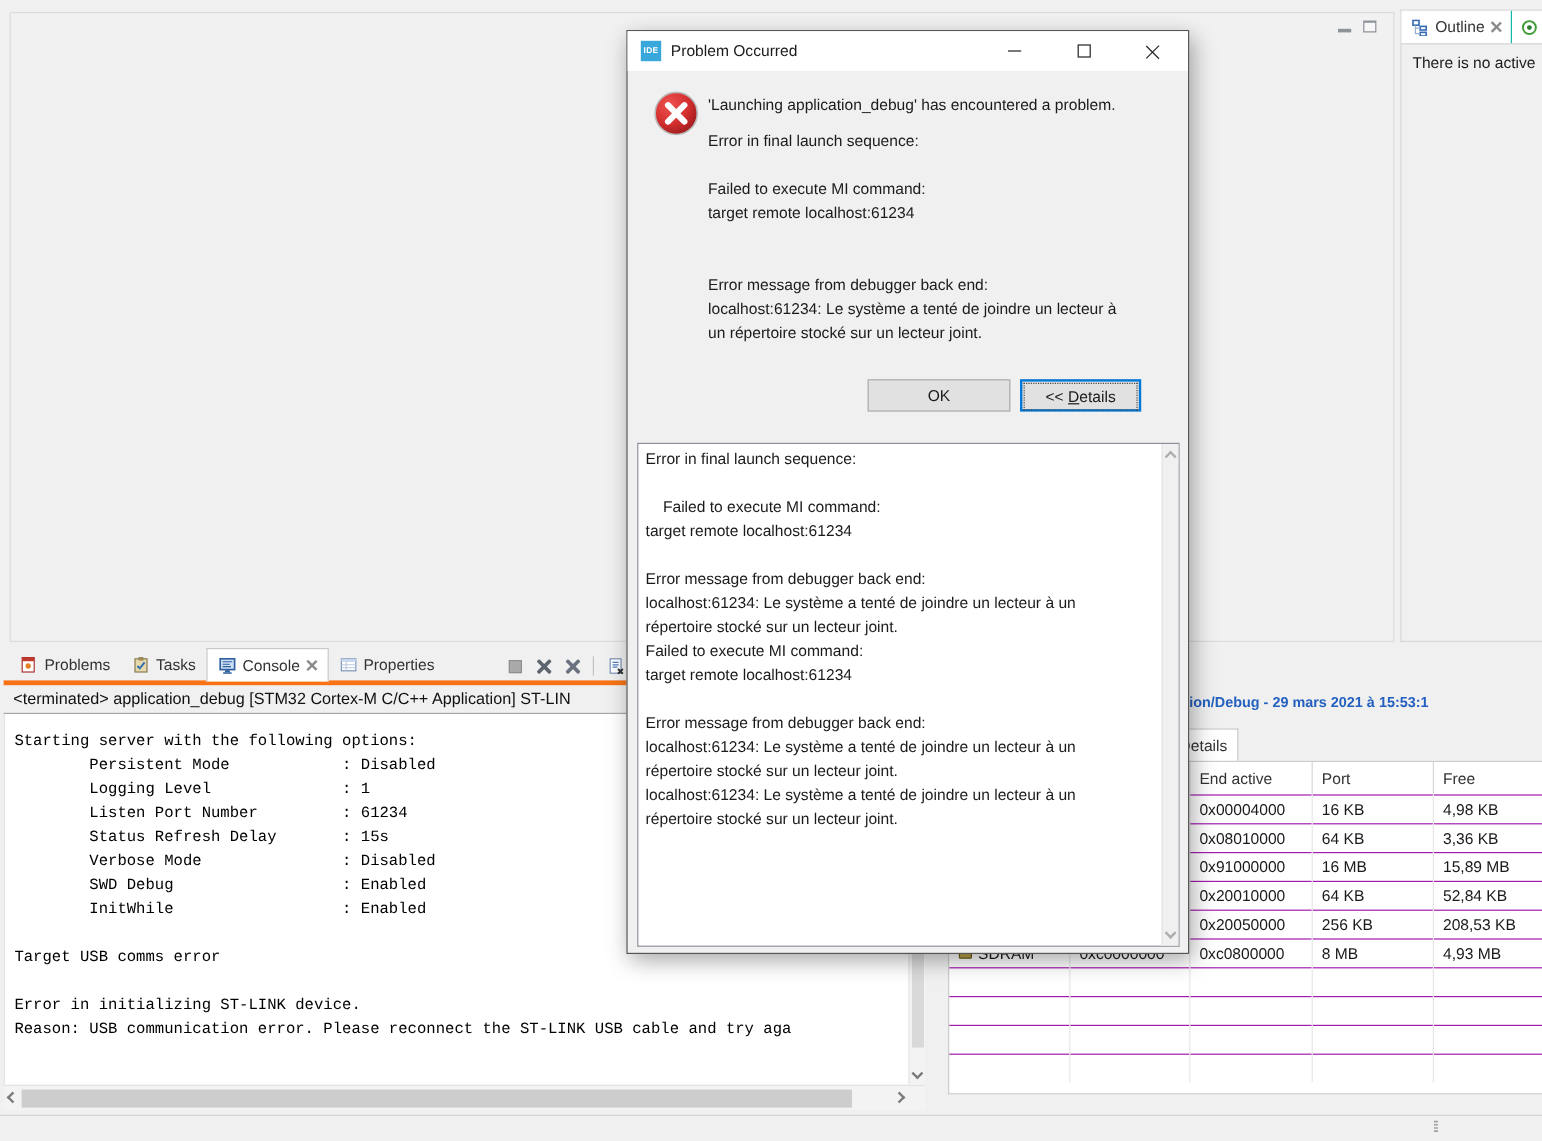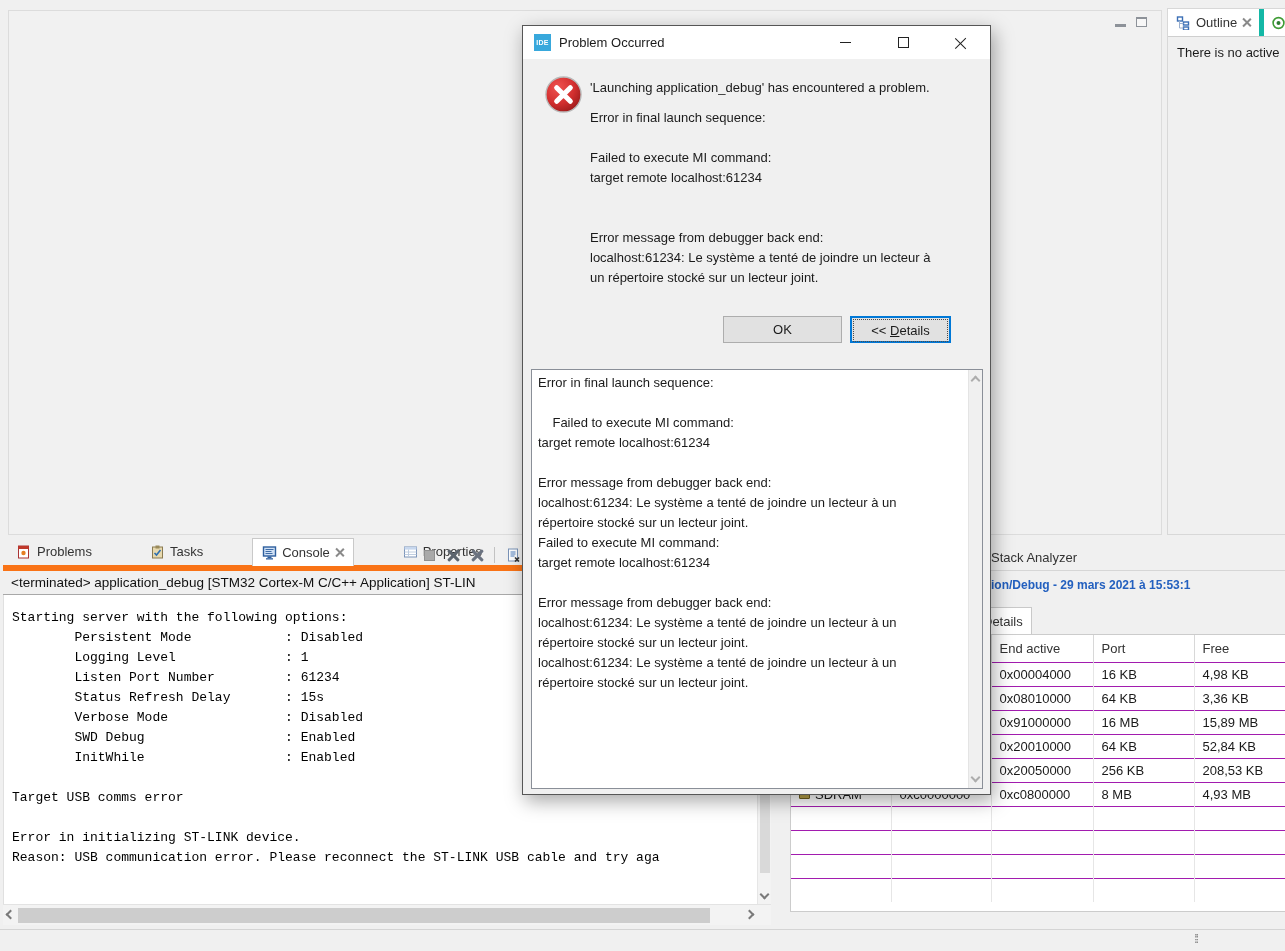--- a/index.html
+++ b/index.html
@@ -12,31 +12,31 @@
     background:#f1f1f1; border:1px solid #dcdcdc; }
   .view-ctrls { position:absolute; right:14px; top:2px; display:flex; gap:10px; align-items:center; height:18px; }
   .min-glyph { width:11px; height:3px; background:#8d9299; margin-top:6px; }
   .max-glyph { width:11px; height:10px; border:1px solid #8d9299; border-top:2px solid #8d9299; background:#f7f7f7; }
 
   
   .outline-panel { position:absolute; left:1167px; top:8px; width:118px; height:527px;
     background:#f0f0f0; border:1px solid #d8d8d8; border-right:none; }
   .outline-tabs { display:flex; height:28px; border-bottom:1px solid #cfcfcf; }
   .outline-tab { display:flex; align-items:center; gap:5px; padding:0 8px; background:#fff;
-    border-right:5px solid #14b8a6; font-size:13px; color:#333; }
+    border-right:1px solid #14b8a6; font-size:13px; color:#333; }
   .outline-tab2 { display:flex; align-items:center; padding:0 7px; background:#fff; }
   .outline-msg { padding:8px 0 0 9px; font-size:13px; color:#1c1c1c; white-space:nowrap; overflow:hidden; }
 
   .tab-close { position:relative; width:9px; height:9px; display:inline-block; }
   .tab-close::before,.tab-close::after { content:""; position:absolute; left:4px; top:-1px; width:1.6px; height:11px; background:#8a8a8a; }
   .tab-close::before { transform:rotate(45deg);} .tab-close::after{ transform:rotate(-45deg);}
 
   
   .console-panel { position:absolute; left:3px; top:543px; width:768px; height:386px; background:#f0f0f0; }
-  .console-tabs { position:relative; display:flex; align-items:flex-end; height:28px; border-bottom:6px solid #f97316; padding-left:5px;gap:40px; }
+  .console-tabs { position:relative; display:flex; align-items:flex-end; height:28px; border-bottom:4px solid #f97316; padding-left:5px; }
   .ctab { display:flex; align-items:center; gap:5px; height:27px; padding:0 9px; font-size:13px; color:#333; background:transparent; }
   .ctab.selected { background:#fff; border:1px solid #c9c9c9; border-bottom:none; height:28px; margin-bottom:-1px; }
   .console-toolbar { position:absolute; right:250px; top:4px; display:flex; align-items:center; gap:11px; }
   .tb-divider { width:1px; height:16px; background:#c2c2c2; }
   .tb-square { width:11px; height:11px; background:#a9a9a9; border:1px solid #8f8f8f; }
   .xglyph { position:relative; width:13px; height:13px; display:inline-block; }
   .xglyph::before,.xglyph::after { content:""; position:absolute; left:5.5px; top:-1px; width:3px; height:15px; border-radius:1px; background:#5c646e; }
   .xglyph::before { transform:rotate(45deg);} .xglyph::after { transform:rotate(-45deg);}
   .xglyph.small-extra::after, .xglyph.small-extra::before { background:#6a7280; }
 
@@ -217,23 +217,20 @@
       </div>
     </div>
     <div class="hscroll">
       <span class="chev left"></span>
       <div class="hthumb"></div>
       <span class="chev right"></span>
     </div>
   </div>
 
   <div class="analyzer-panel">
-    <div class="an-tabrow">
-      <span class="an-tab-label">Stack Analyzer</span>
-    </div>
     <div class="an-title">ion/Debug - 29 mars 2021 à 15:53:1</div>
     <div class="an-details-tab">Details</div>
     <div class="mem-wrap">
       <table class="mem">
         <colgroup>
           <col style="width:100px">
             <col style="width:100px">
             <col style="width:102px">
             <col style="width:101px">
             <col style="width:117px">

